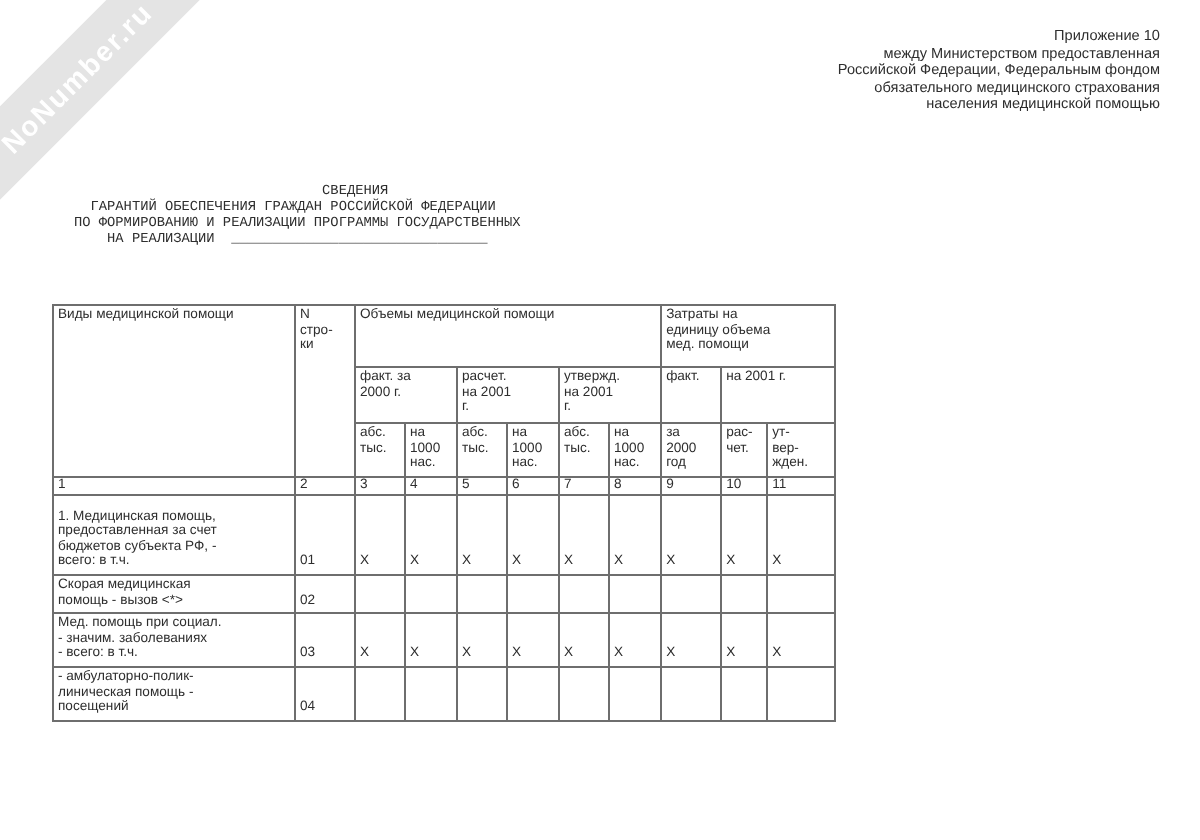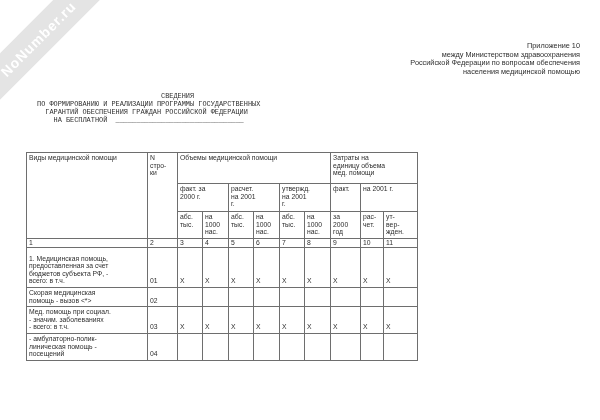--- a/index.html
+++ b/index.html
@@ -13,21 +13,21 @@
     background:#e4e4e4;transform:rotate(-45deg);
     display:flex;align-items:center;justify-content:center;
   }
   .watermark span{
     color:#ffffff;font-weight:bold;font-size:14px;letter-spacing:1px;
     font-family:"Liberation Sans",sans-serif;
   }
   
   .header-note{
     position:absolute;top:14px;right:20px;text-align:right;
-    font-size:7.3px;line-height:8.6px;color:#2e2e2e;margin-top:28px;
+    font-size:7.3px;line-height:8.6px;color:#2e2e2e;
   }
   
   .title-block{
     position:absolute;left:37px;top:92px;
     font-family:"Liberation Mono","DejaVu Sans Mono",monospace;
     font-size:6.9px;line-height:8.1px;color:#2e2e2e;
   }
   .title-block div{white-space:pre;}
   
   table.form{
@@ -48,30 +48,31 @@
 </style>
 </head>
 <body>
 
 <div class="watermark">
   <span>NoNumber.ru</span>
 </div>
 
 <div class="header-note">
   <div>Приложение 10</div>
-  <div>между Министерством здравоохранения</div>
-  <div>Российской Федерации по вопросам обеспечения</div>
+  <div>между Министерством предоставленная</div>
+  <div>Российской Федерации, Федеральным фондом</div>
+  <div>обязательного медицинского страхования</div>
   <div>населения медицинской помощью</div>
 </div>
 
 <div class="title-block">
   <div>                              СВЕДЕНИЯ</div>
+  <div>  ГАРАНТИЙ ОБЕСПЕЧЕНИЯ ГРАЖДАН РОССИЙСКОЙ ФЕДЕРАЦИИ</div>
   <div>ПО ФОРМИРОВАНИЮ И РЕАЛИЗАЦИИ ПРОГРАММЫ ГОСУДАРСТВЕННЫХ</div>
-  <div>  ГАРАНТИЙ ОБЕСПЕЧЕНИЯ ГРАЖДАН РОССИЙСКОЙ ФЕДЕРАЦИИ</div>
-  <div>    НА БЕСПЛАТНОЙ  _______________________________</div>
+  <div>    НА РЕАЛИЗАЦИИ  _______________________________</div>
 </div>
 
 <table class="form">
   <colgroup>
     <col style="width:121px">
       <col style="width:30px">
     <col style="width:25px">
       <col style="width:26px">
     <col style="width:25px">
       <col style="width:26px">

